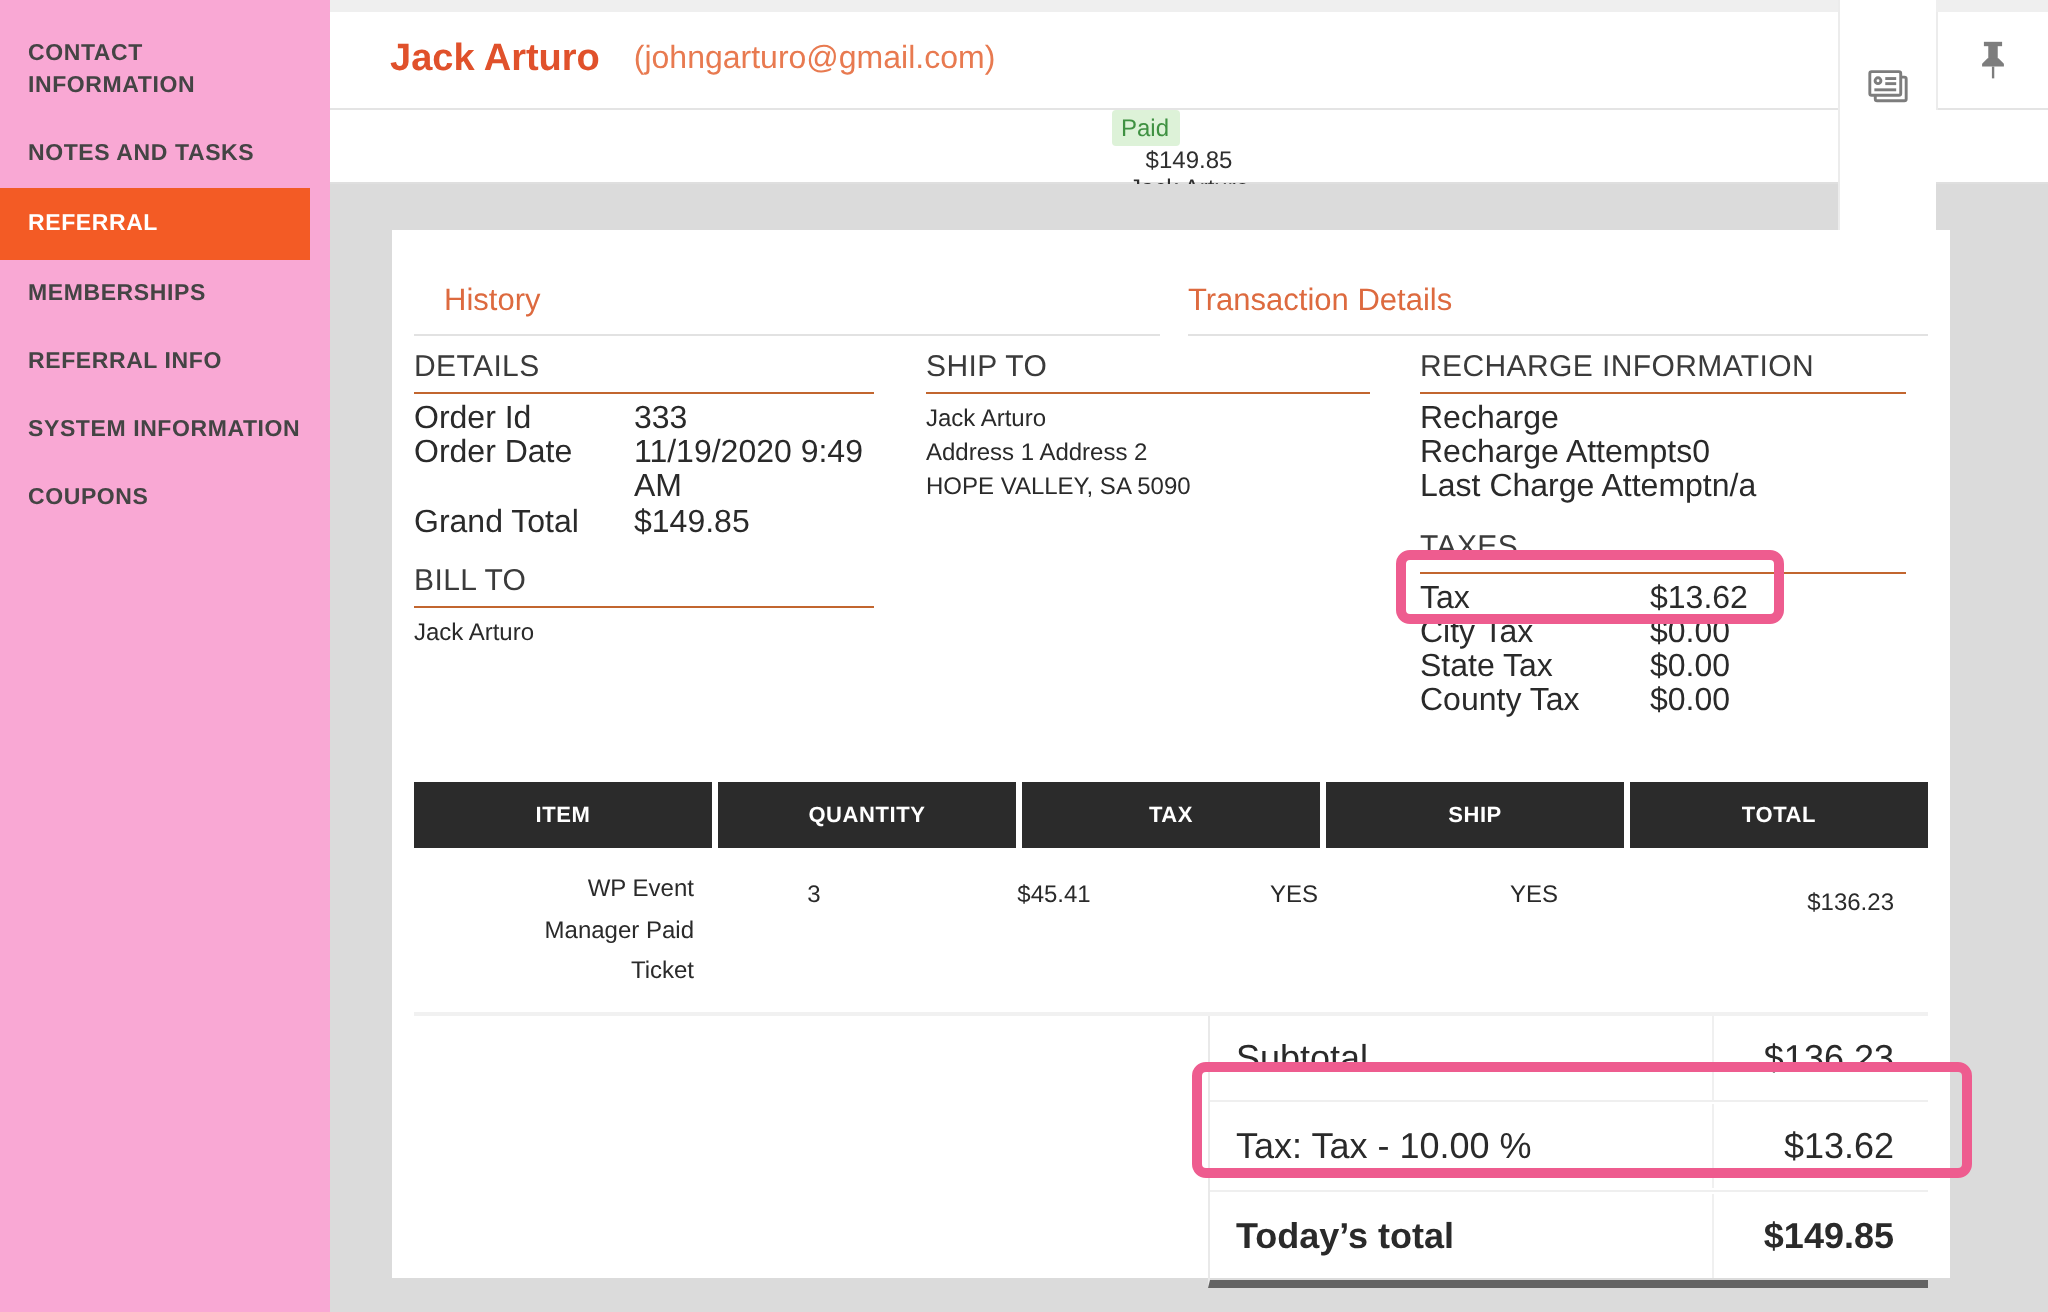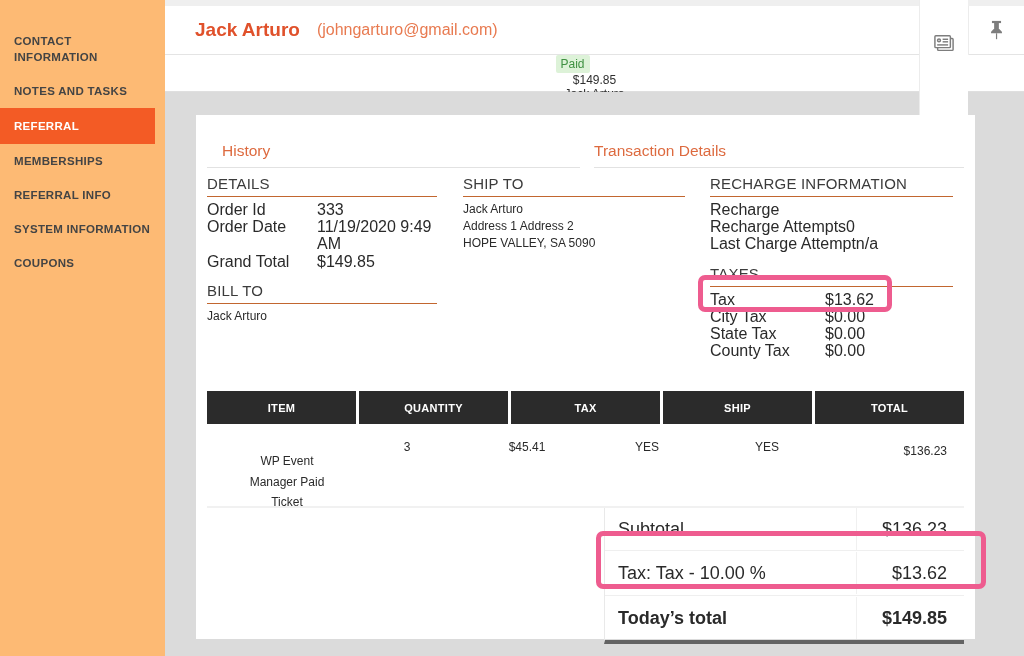--- a/index.html
+++ b/index.html
@@ -1,22 +1,22 @@
 <!DOCTYPE html>
 <html><head>
 <meta charset="utf-8">
 <style>
   * { margin:0; padding:0; box-sizing:border-box; }
   html,body { width:1024px; height:656px; overflow:hidden;
     font-family:"Liberation Sans", sans-serif; background:#dbdbdb; }
   .app { position:relative; width:1024px; height:656px; display:flex; }
 
   
-  .sidebar { width:165px; height:656px; background:#fdba74; flex:0 0 165px;
-    padding-top:24px; }
+  .sidebar { width:165px; height:656px; background:#f9a8d4; flex:0 0 165px;
+    padding-top:10px; }
   .side-item { font-size:11.5px; font-weight:700; color:#444; letter-spacing:.3px;
     line-height:16px; padding:9px 10px 9px 14px; cursor:pointer; }
   .side-item.active { background:#f35b25; color:#fff; margin-right:10px;
     padding-top:10px; padding-bottom:10px; }
 
   
   .main { flex:1; display:flex; flex-direction:column; }
   .topstrip { height:6px; background:#efefef; }
   .hdr { height:49px; background:#fff; border-bottom:1px solid #e4e4e4;
     display:flex; align-items:center; }
@@ -64,21 +64,21 @@
 
   
   .itbl { margin-top:20px; }
   .itbl-head { display:flex; gap:3px;margin-top:12px; }
   .itbl-head .hc { flex:1; height:33px; background:#2b2b2b; color:#fff;
     font-size:11px; font-weight:700; letter-spacing:.3px; display:flex;
     align-items:center; justify-content:center; }
   .itbl-row { display:flex; height:84px; border-bottom:2px solid #f1f1f1;
     font-size:12px; color:#2a2a2a; }
   .itbl-row .rc { flex:1; padding-top:16px; text-align:center; }
-  .itbl-row .rc.item { text-align:center; padding-left:20px; padding-top:27px;
+  .itbl-row .rc.item { text-align:right; padding-left:20px; padding-top:10px;
     line-height:20.5px; }
   .itbl-row .rc.item span { display:inline-block; width:92px; }
   .itbl-row .rc.total { text-align:right; padding-right:17px; padding-top:20px; }
 
   
   .totals { width:360px; margin-left:auto; border-left:1px solid #e9e9e9;
     border-bottom:4px solid #636363; }
   .trow { display:flex; align-items:center; height:43px; border-bottom:1px solid #efefef;
     font-size:18px; color:#2a2a2a; }
   .trow:nth-child(2) { height:45px; }

